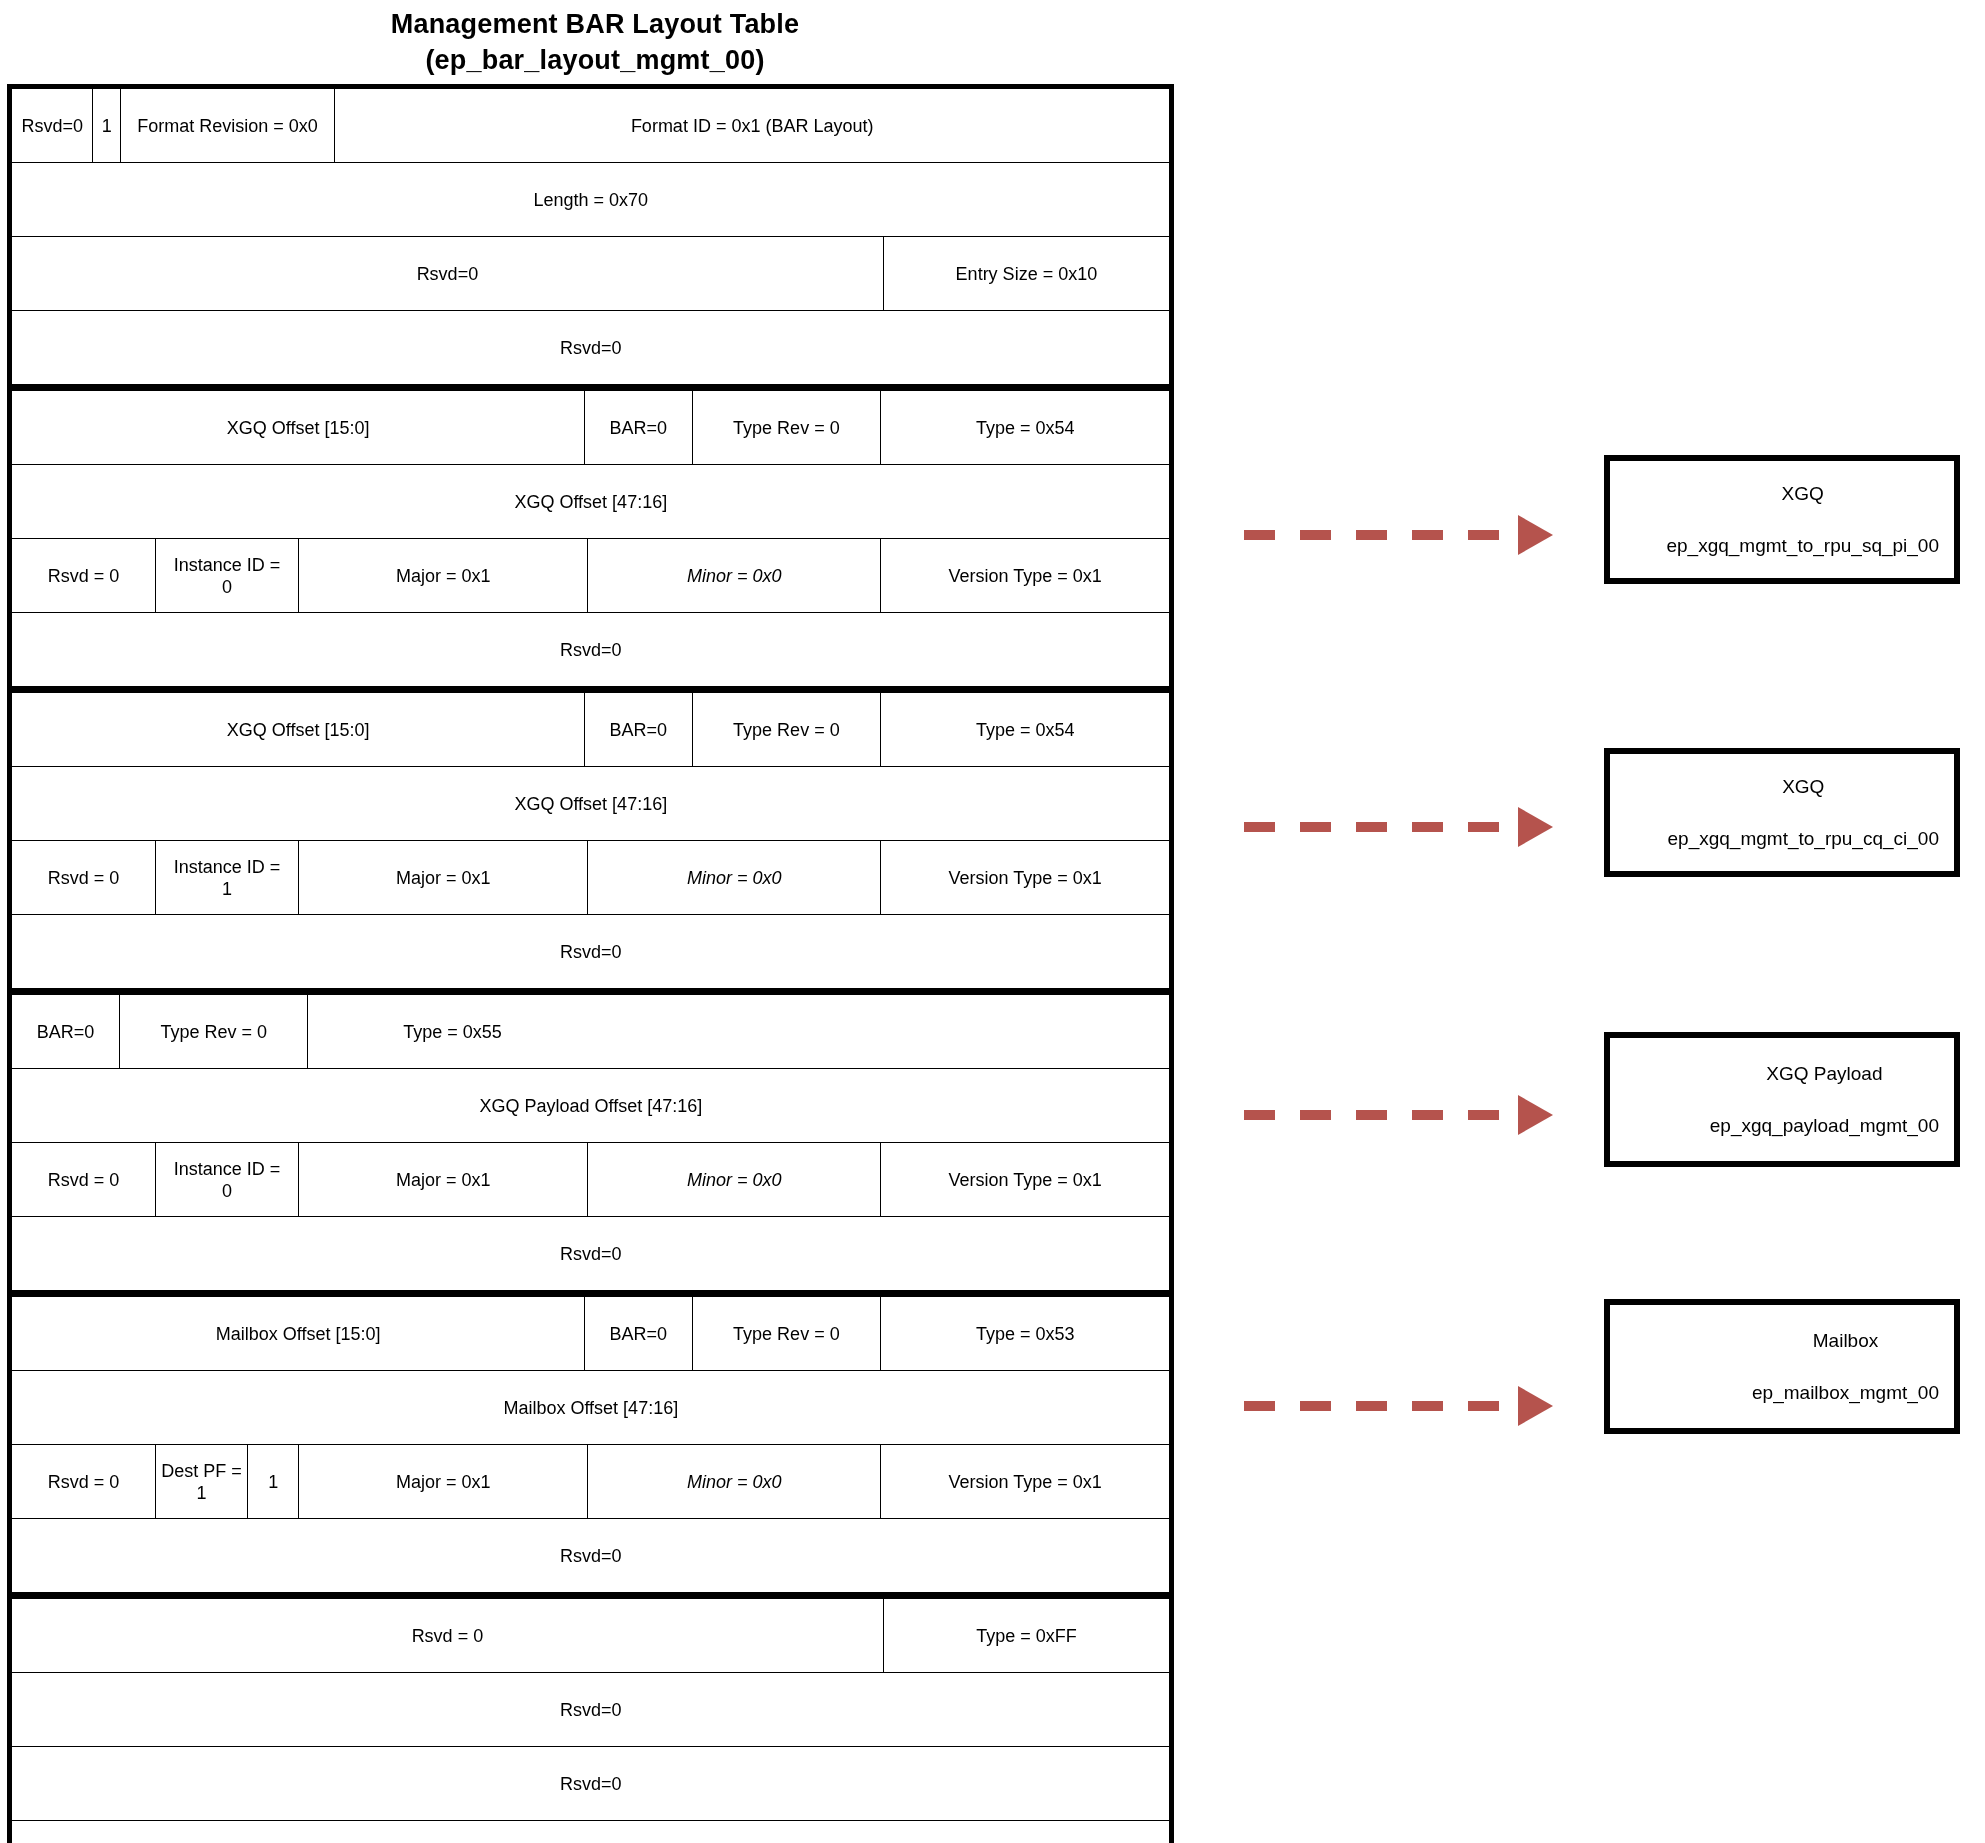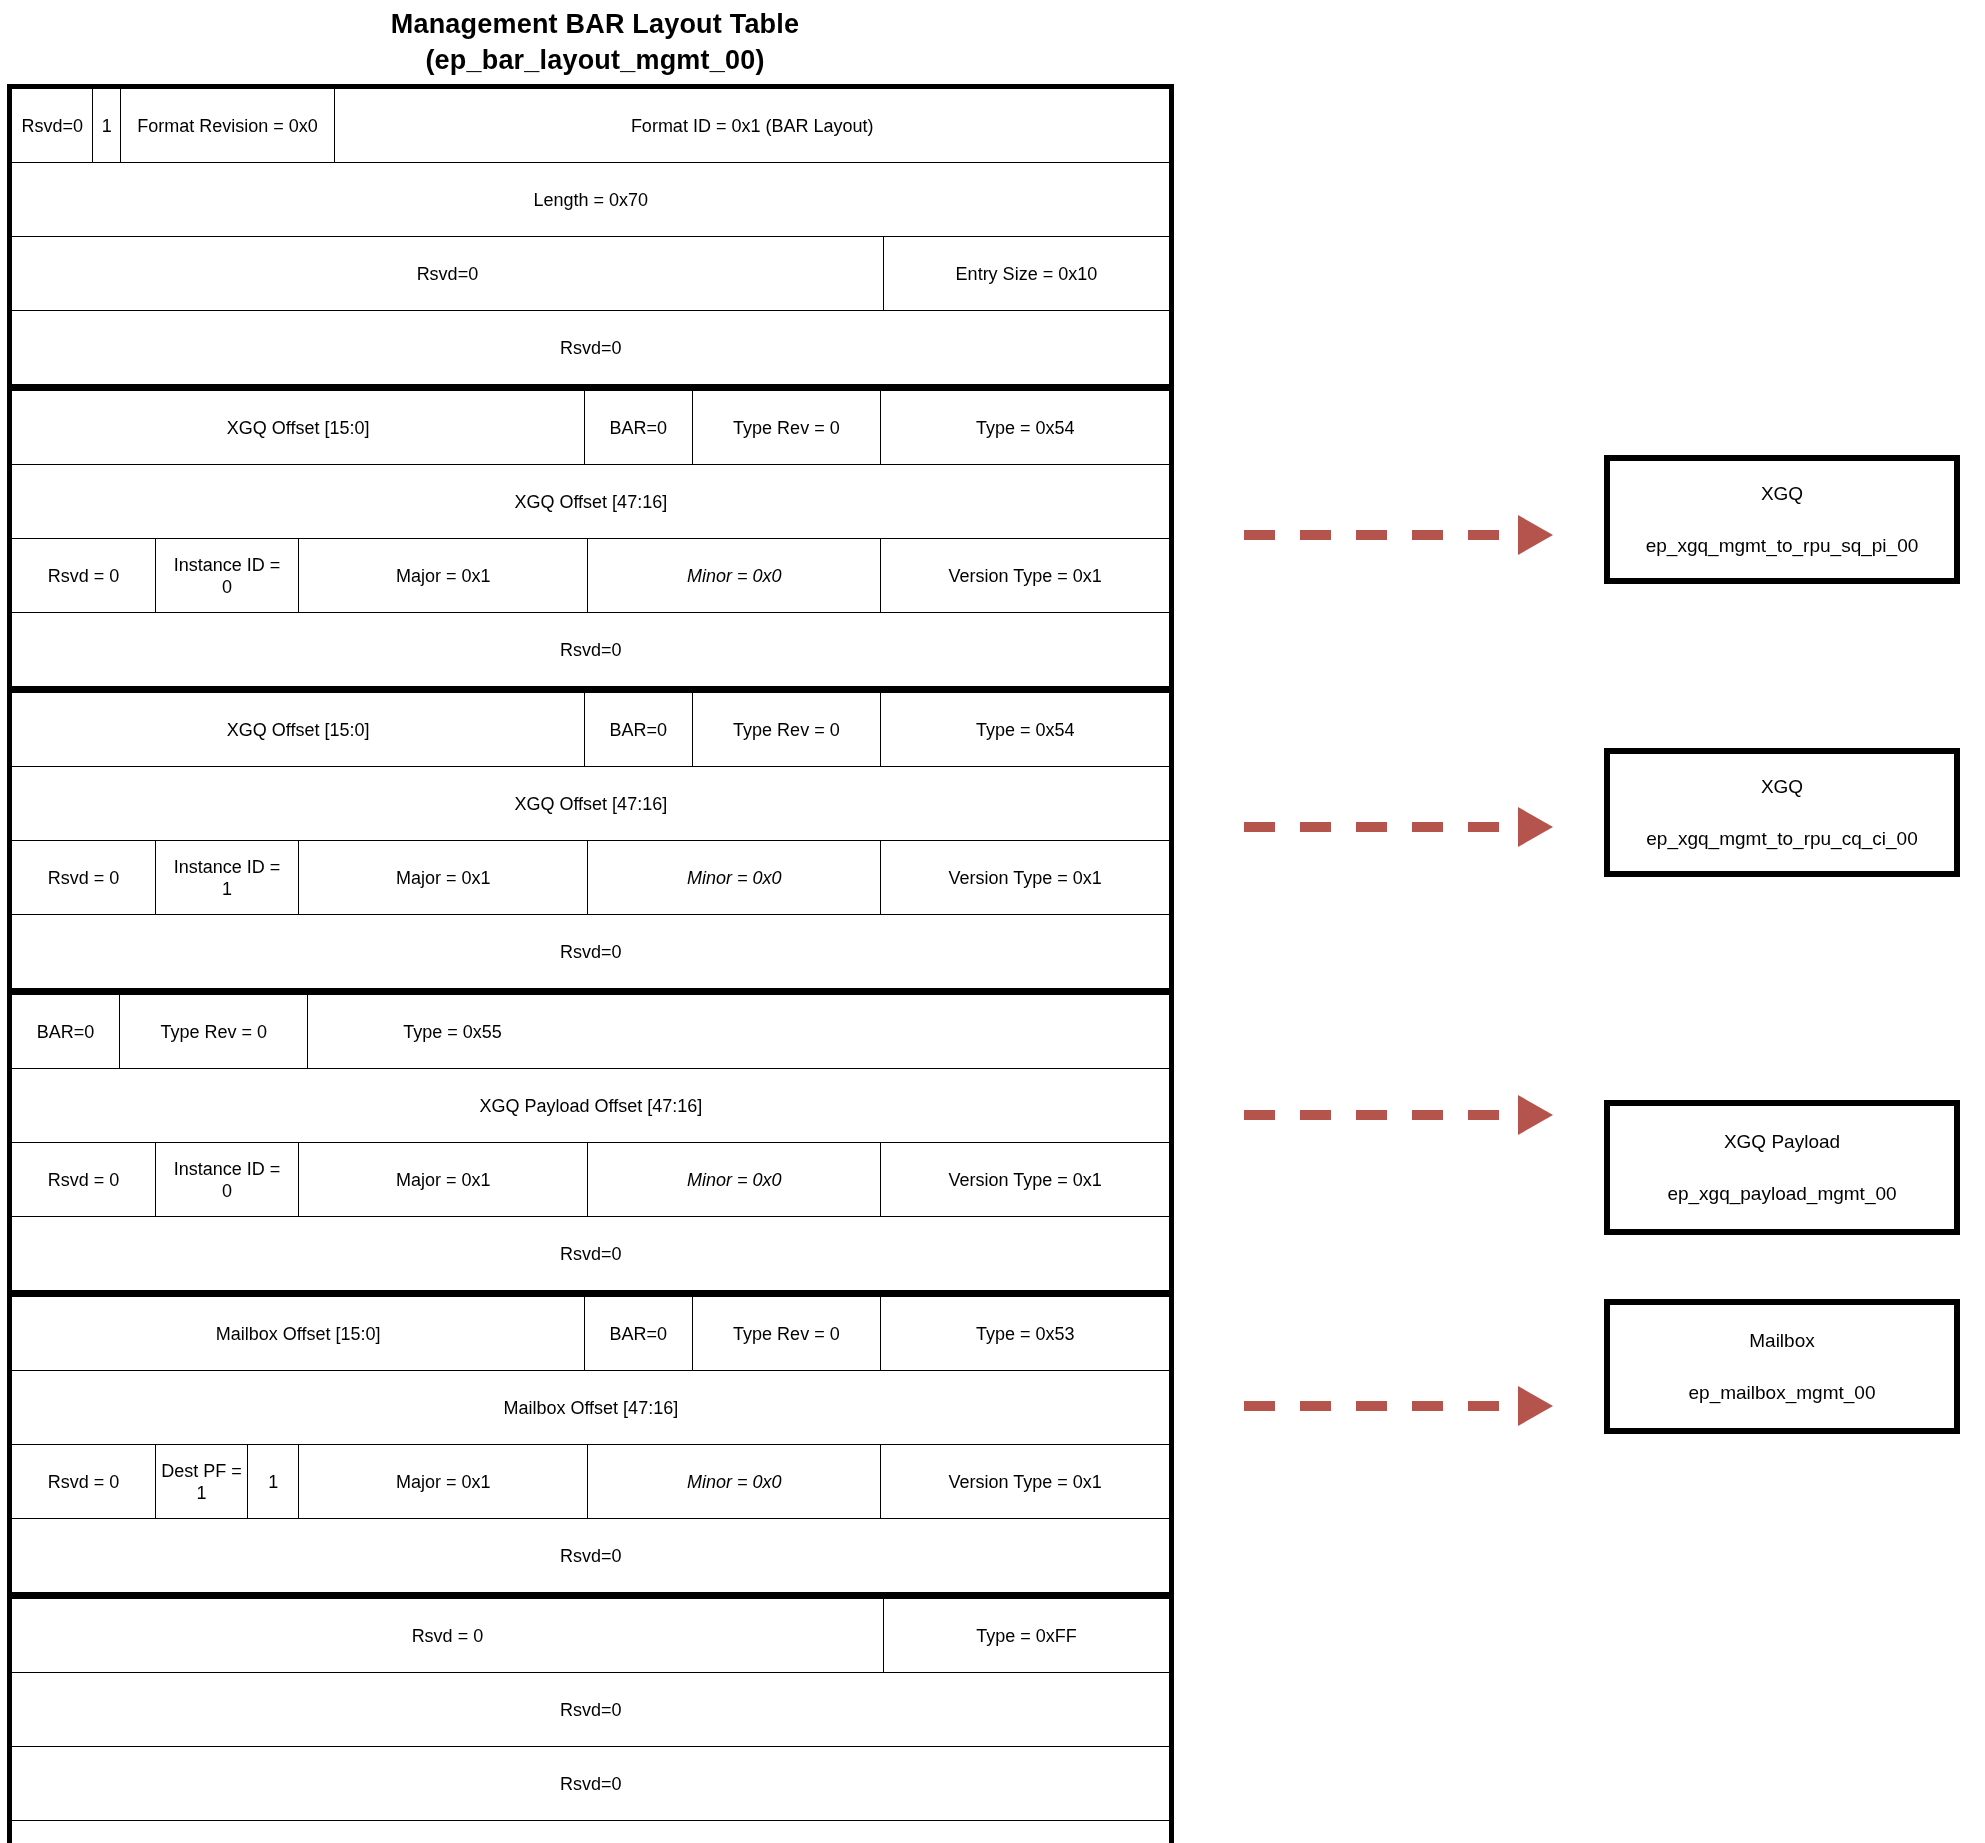--- a/index.html
+++ b/index.html
@@ -104,21 +104,21 @@
   .w-typeff   { width: 24.7%; }
 
   
   .target-box {
     position: absolute;
     border: 6.4px solid #000;
     box-sizing: border-box;
     background: #fff;
     display: flex;
     align-items: center;
-    justify-content: center;
+    justify-content: flex-end;
     text-align: center;
     font-size: 19px;
     line-height: 26px;
     white-space: pre-line;
     padding: 15px;
   }
 
   
   .arrow {
     position: absolute;
@@ -301,21 +301,21 @@
   </div>
 </div>
 
 <div class="target-box" style="left:1604px; top:748px; width:356px; height:129px;">
   <div>
     <div>XGQ</div>
     <div>ep_xgq_mgmt_to_rpu_cq_ci_00</div>
   </div>
 </div>
 
-<div class="target-box" style="left:1604px; top:1100px; width:356px; height:135px;">
+<div class="target-box" style="left:1604px; top:1032px; width:356px; height:135px;">
   <div>
     <div>XGQ Payload</div>
     <div>ep_xgq_payload_mgmt_00</div>
   </div>
 </div>
 
 <div class="target-box" style="left:1604px; top:1299px; width:356px; height:135px;">
   <div>
     <div>Mailbox</div>
     <div>ep_mailbox_mgmt_00</div>

